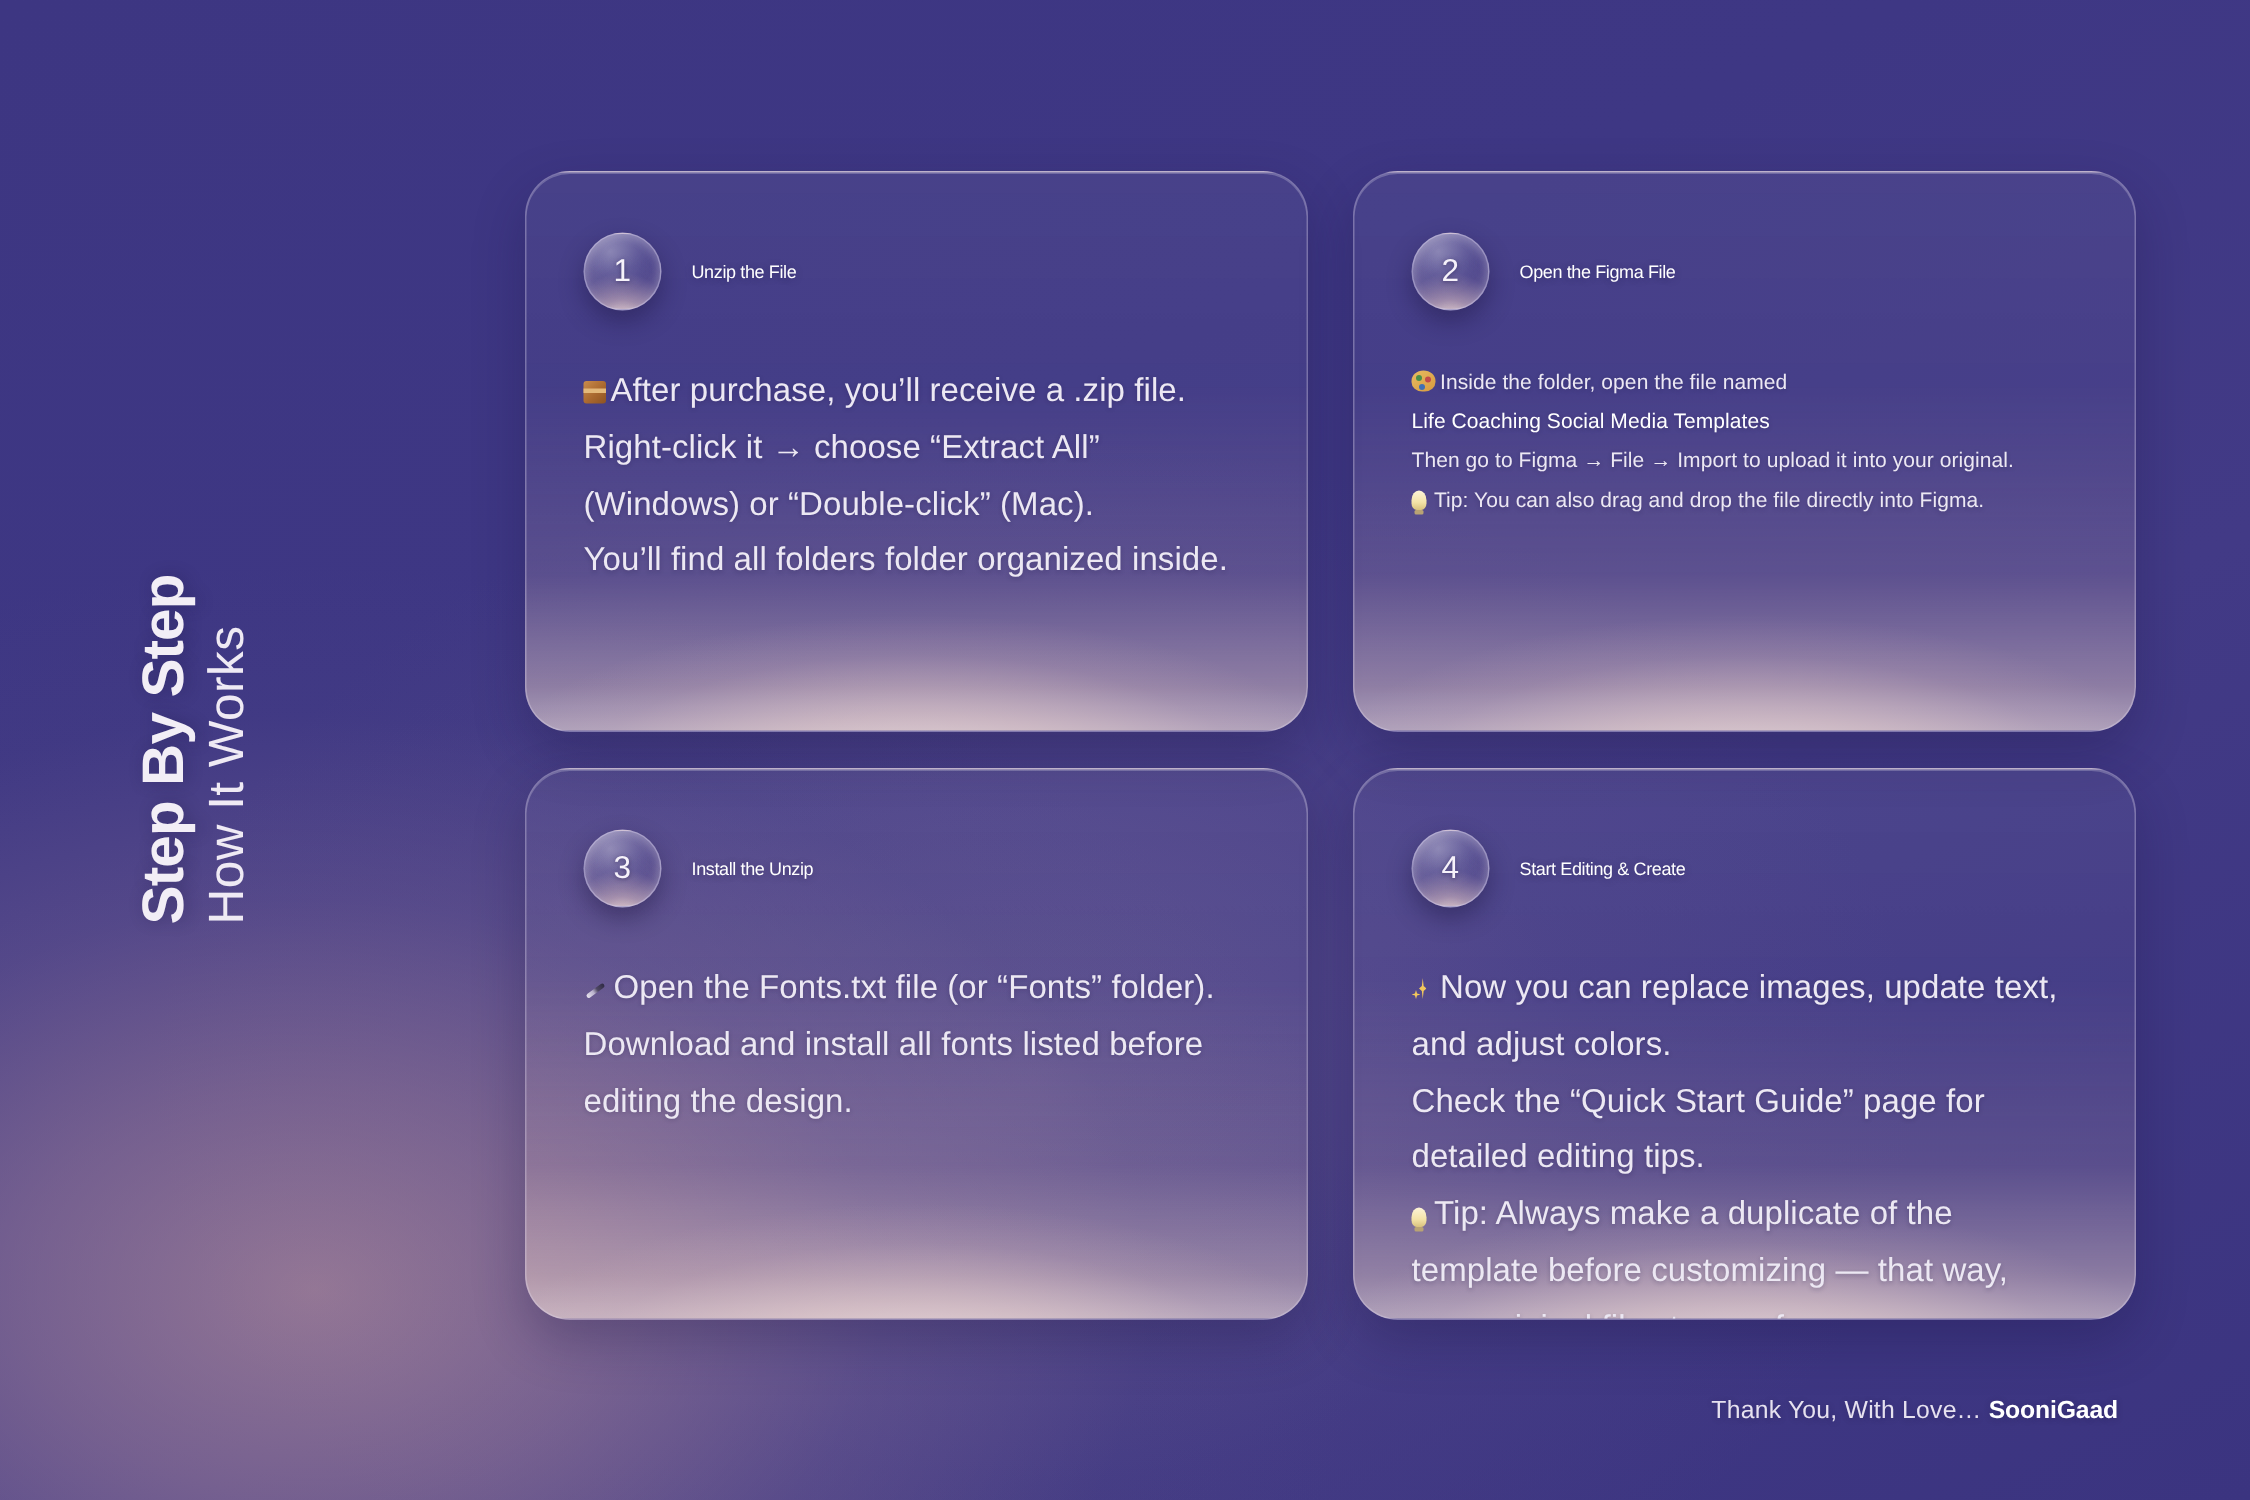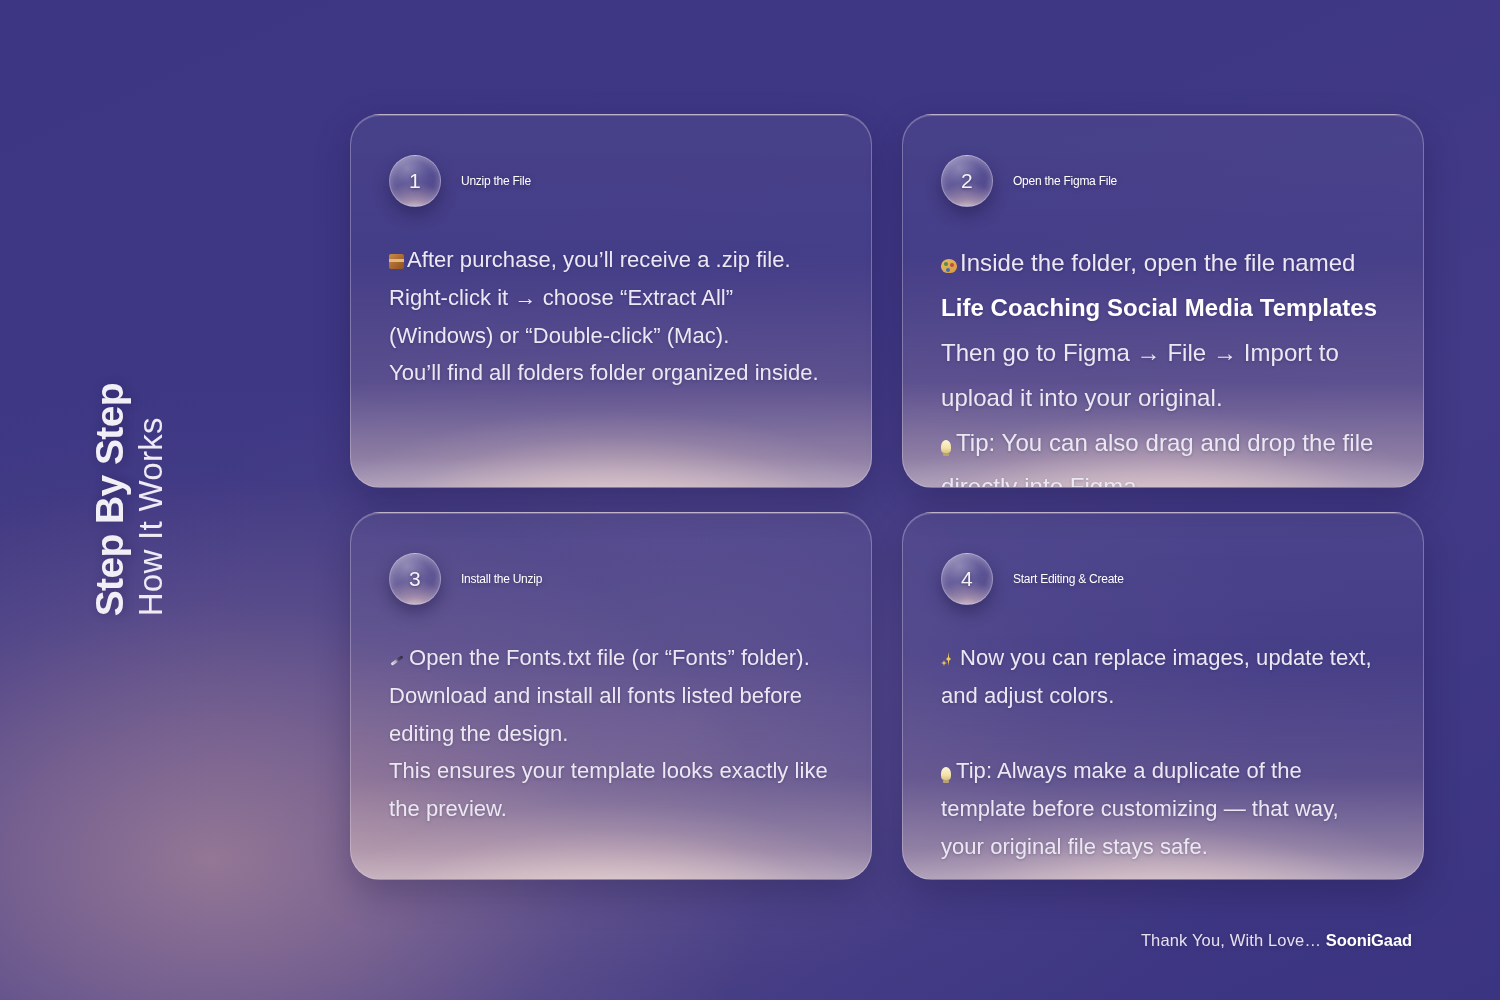--- a/index.html
+++ b/index.html
@@ -162,25 +162,25 @@
 
   .card-body {
     font-size:22px;
     line-height:1.72;
     color:#ece8f3;
     font-weight:300;
     letter-spacing:0.05px;
     text-shadow:0 1px 3px rgba(30,22,66,0.25);
   }
   .card-body.lg {
-    font-size:24px;
+    font-size:14px;
     line-height:1.87;
   }
   .card-body b, .card-body strong {
-    font-weight:700;
+    font-weight:400;
     color:#ffffff;
   }
 
   
   .ico {
     display:inline-block;
     vertical-align:-2px;
     margin-right:3px;
     position:relative;
   }
@@ -313,32 +313,31 @@
     </div>
 
     <div class="card">
       <div class="card-head">
         <div class="badge">3</div>
         <div class="card-title">Install the Unzip</div>
       </div>
       <div class="card-body">
         <span class="ico ico-brush"></span><span>Open the Fonts.txt file (or “Fonts” folder).</span><br>
         <span>Download and install all fonts listed before editing the design.</span><br>
-        <span>This ensures your template looks exactly like the preview.</span>
       </div>
     </div>
 
     <div class="card">
       <div class="card-head">
         <div class="badge">4</div>
         <div class="card-title">Start Editing &amp; Create</div>
       </div>
       <div class="card-body">
         <span class="ico ico-sparkle"></span><span>Now you can replace images, update text, and adjust colors.</span><br>
-        <br>
+        <span> Check the “Quick Start Guide” page for detailed editing tips.</span><br>
         <span class="ico ico-bulb"></span><span>Tip: Always make a duplicate of the template before customizing — that way, your original file stays safe.</span>
       </div>
     </div>
 
   </div>
 
   <div id="footer">
     <span>Thank You, With Love… </span><span class="brand">SooniGaad</span>
   </div>
 

